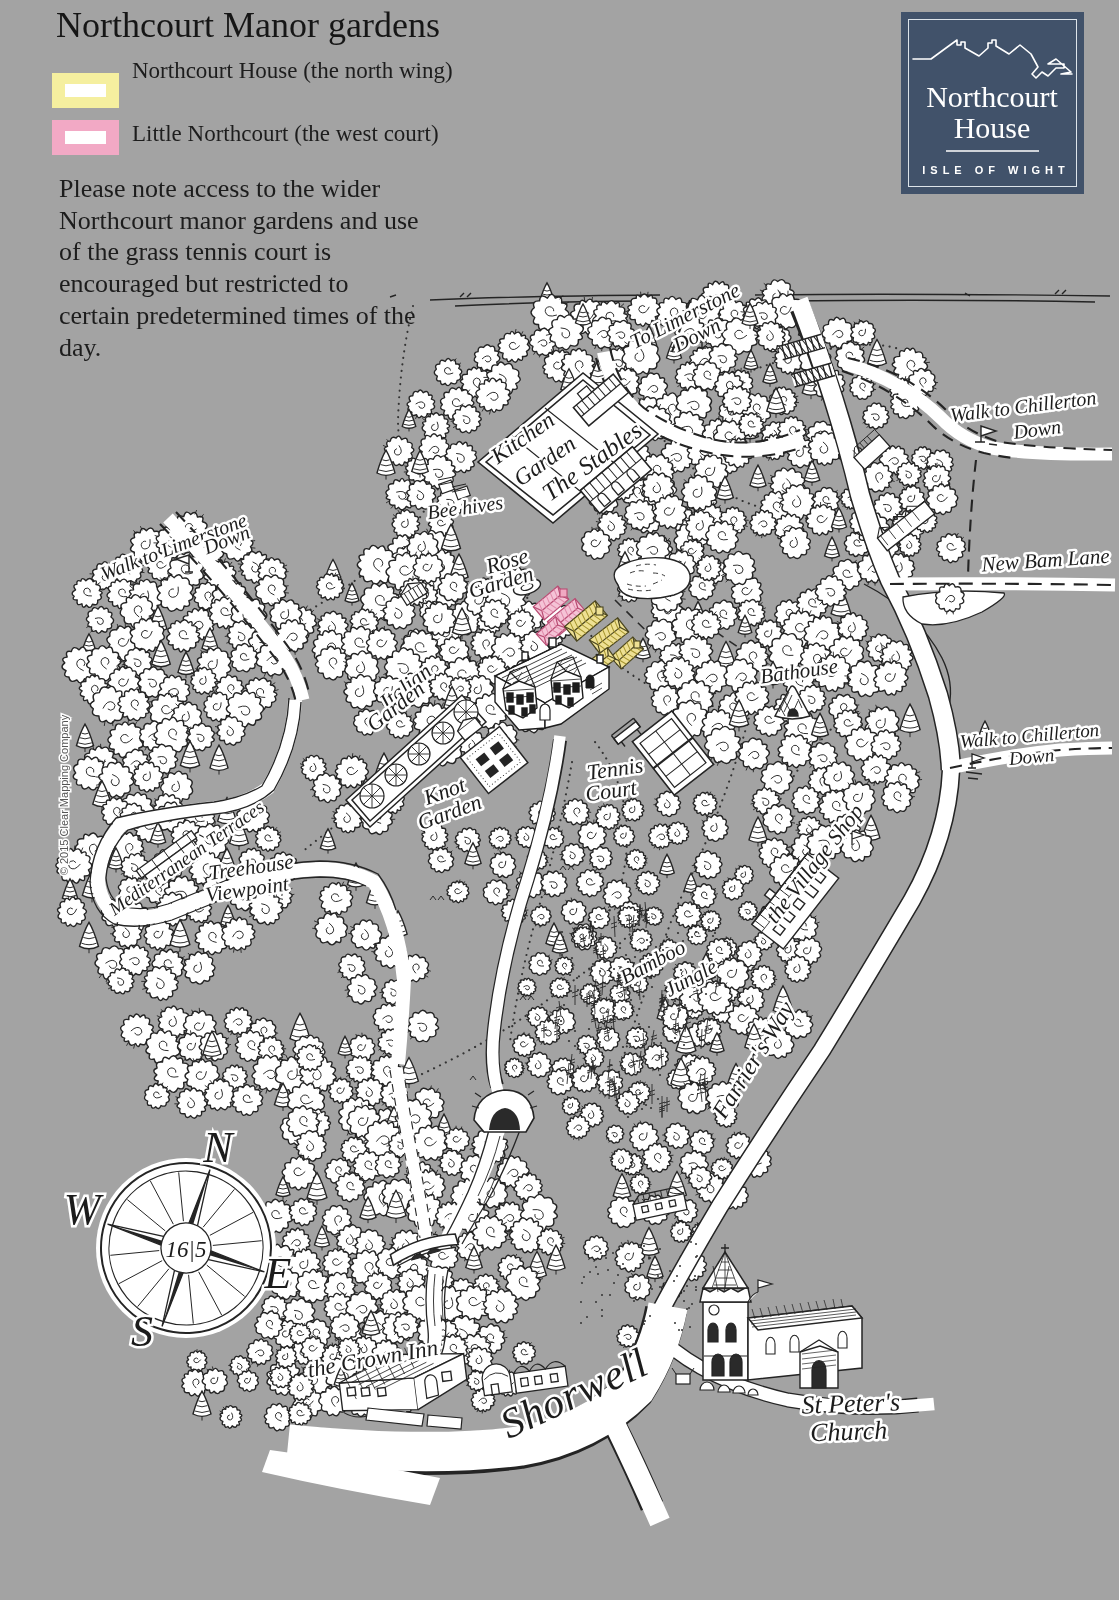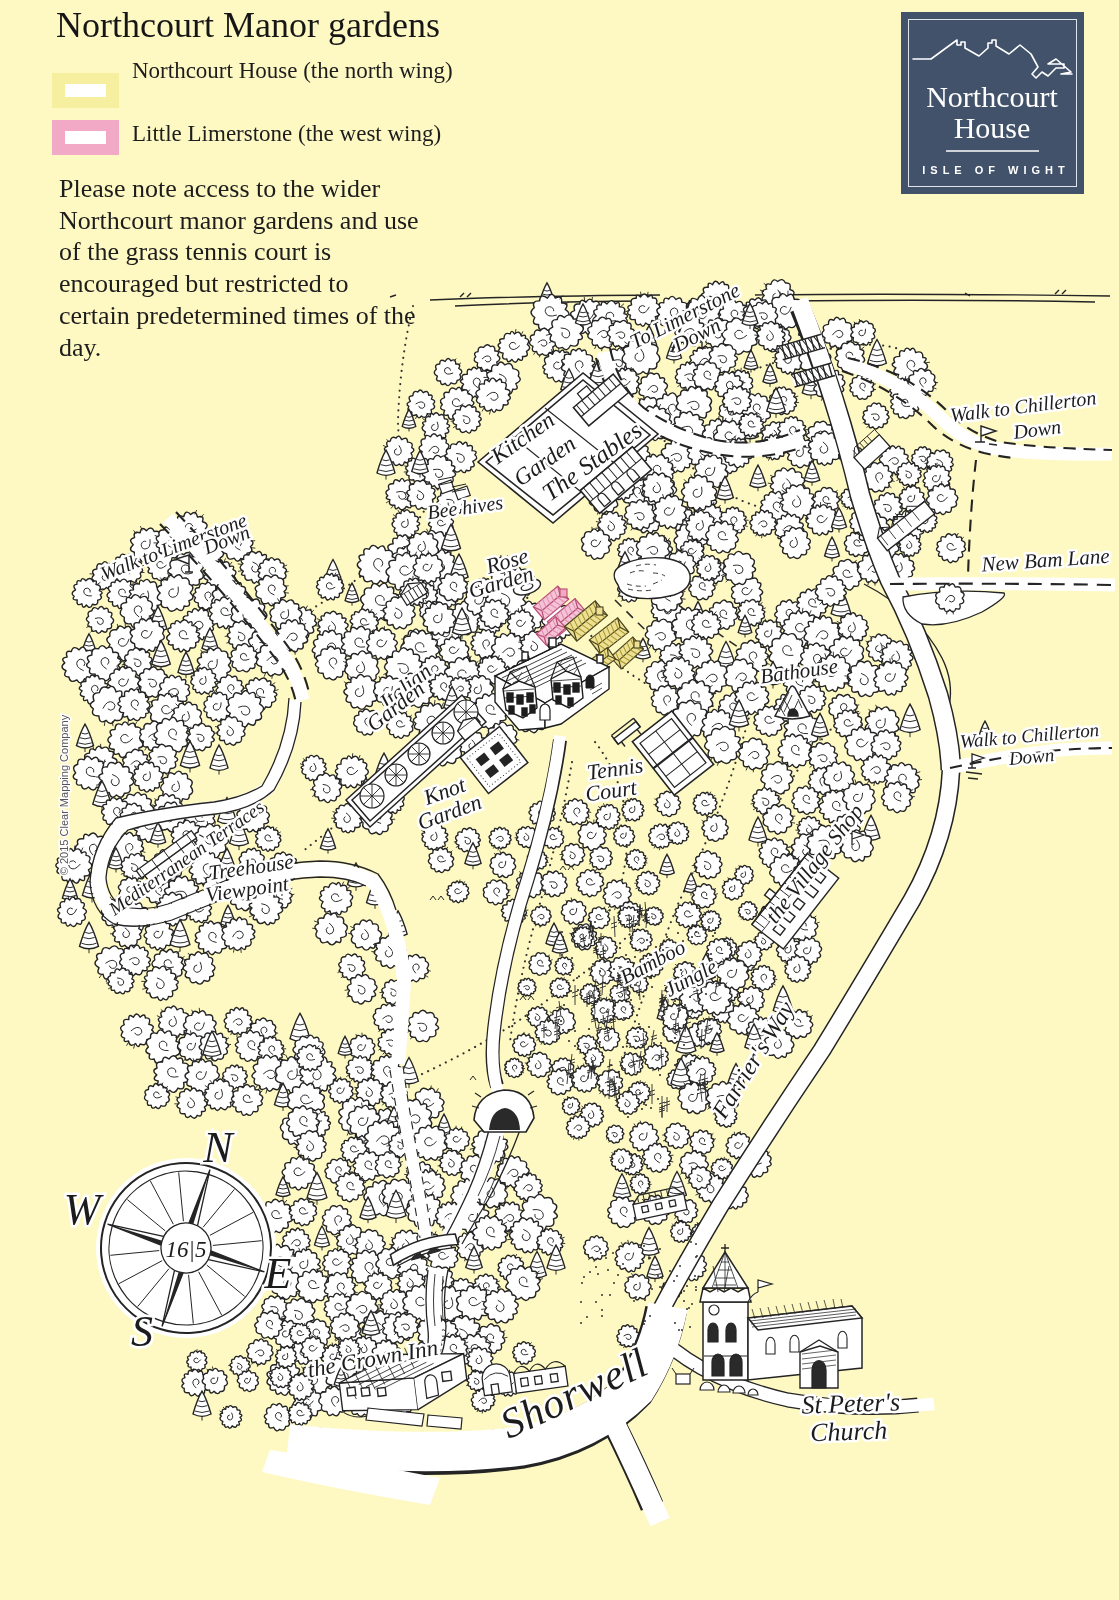--- a/index.html
+++ b/index.html
@@ -1,34 +1,34 @@
 <!DOCTYPE html>
 <html><head>
 <meta charset="utf-8">
 <style>
   html,body{margin:0;padding:0;background:#fff;}
-  #page{position:relative;width:1119px;height:1600px;background:#fef9c3;overflow:hidden;
+  #page{position:relative;width:1119px;height:1600px;background:#a3a3a3;overflow:hidden;
         font-family:'Liberation Serif',serif;}
   .swatchlab{position:absolute;font-size:23px;color:#1d1d1d;}
 </style>
 </head>
 <body>
 <div id="page">
 
   <div style="position:absolute;left:56px;top:4px;font-size:36px;color:#161616;">Northcourt Manor gardens</div>
 
   <div style="position:absolute;left:52px;top:73px;width:67px;height:35px;background:#f5ef9f;"></div>
   <div style="position:absolute;left:65px;top:84px;width:41px;height:13px;background:#fff;"></div>
 
   <div class="swatchlab" style="left:132px;top:58px;">Northcourt House (the north wing)</div>
 
   <div style="position:absolute;left:52px;top:120px;width:67px;height:35px;background:#f2a9c5;"></div>
   <div style="position:absolute;left:65px;top:131px;width:41px;height:13px;background:#fff;"></div>
 
-  <div class="swatchlab" style="left:132px;top:121px;">Little Limerstone (the west wing)</div>
+  <div class="swatchlab" style="left:132px;top:121px;">Little Northcourt (the west court)</div>
 
   <div style="position:absolute;left:59px;top:173px;width:360px;font-size:26px;line-height:1.22;color:#1d1d1d;">Please note access to the wider Northcourt manor gardens and use of the grass tennis court is encouraged but restricted to certain predetermined times of the day.</div>
 
   <div style="position:absolute;left:901px;top:12px;width:183px;height:182px;background:#41526a;">
     <div style="position:absolute;left:7px;top:7px;right:7px;bottom:7px;border:1.5px solid #dde4ea;"></div>
     <svg width="183" height="182" viewBox="0 0 183 182" style="position:absolute;left:0;top:0;">
 
       <path d="M12,47 L30,47 L45,36 L56,28 L56,33 L60,33 L60,30 L64,30 L64,36 L78,44 L87,36 L87,31 L91,31 L91,28 L95,28 L95,34 L108,42 L119,33 L130,42 L137,55 L131,62 L135,66 L141,60 L147,64 L155,56 L163,56 L163,52 L147,52 L155,47 L170,60 L160,62 L171,62" fill="none" stroke="#fff" stroke-width="1.6" stroke-linejoin="round" stroke-linecap="round"></path>
       <text x="91" y="95" text-anchor="middle" fill="#fff" style="font-family:'Liberation Serif',serif;font-size:30px;">Northcourt</text>
       <text x="91" y="126" text-anchor="middle" fill="#fff" style="font-family:'Liberation Serif',serif;font-size:30px;">House</text>

